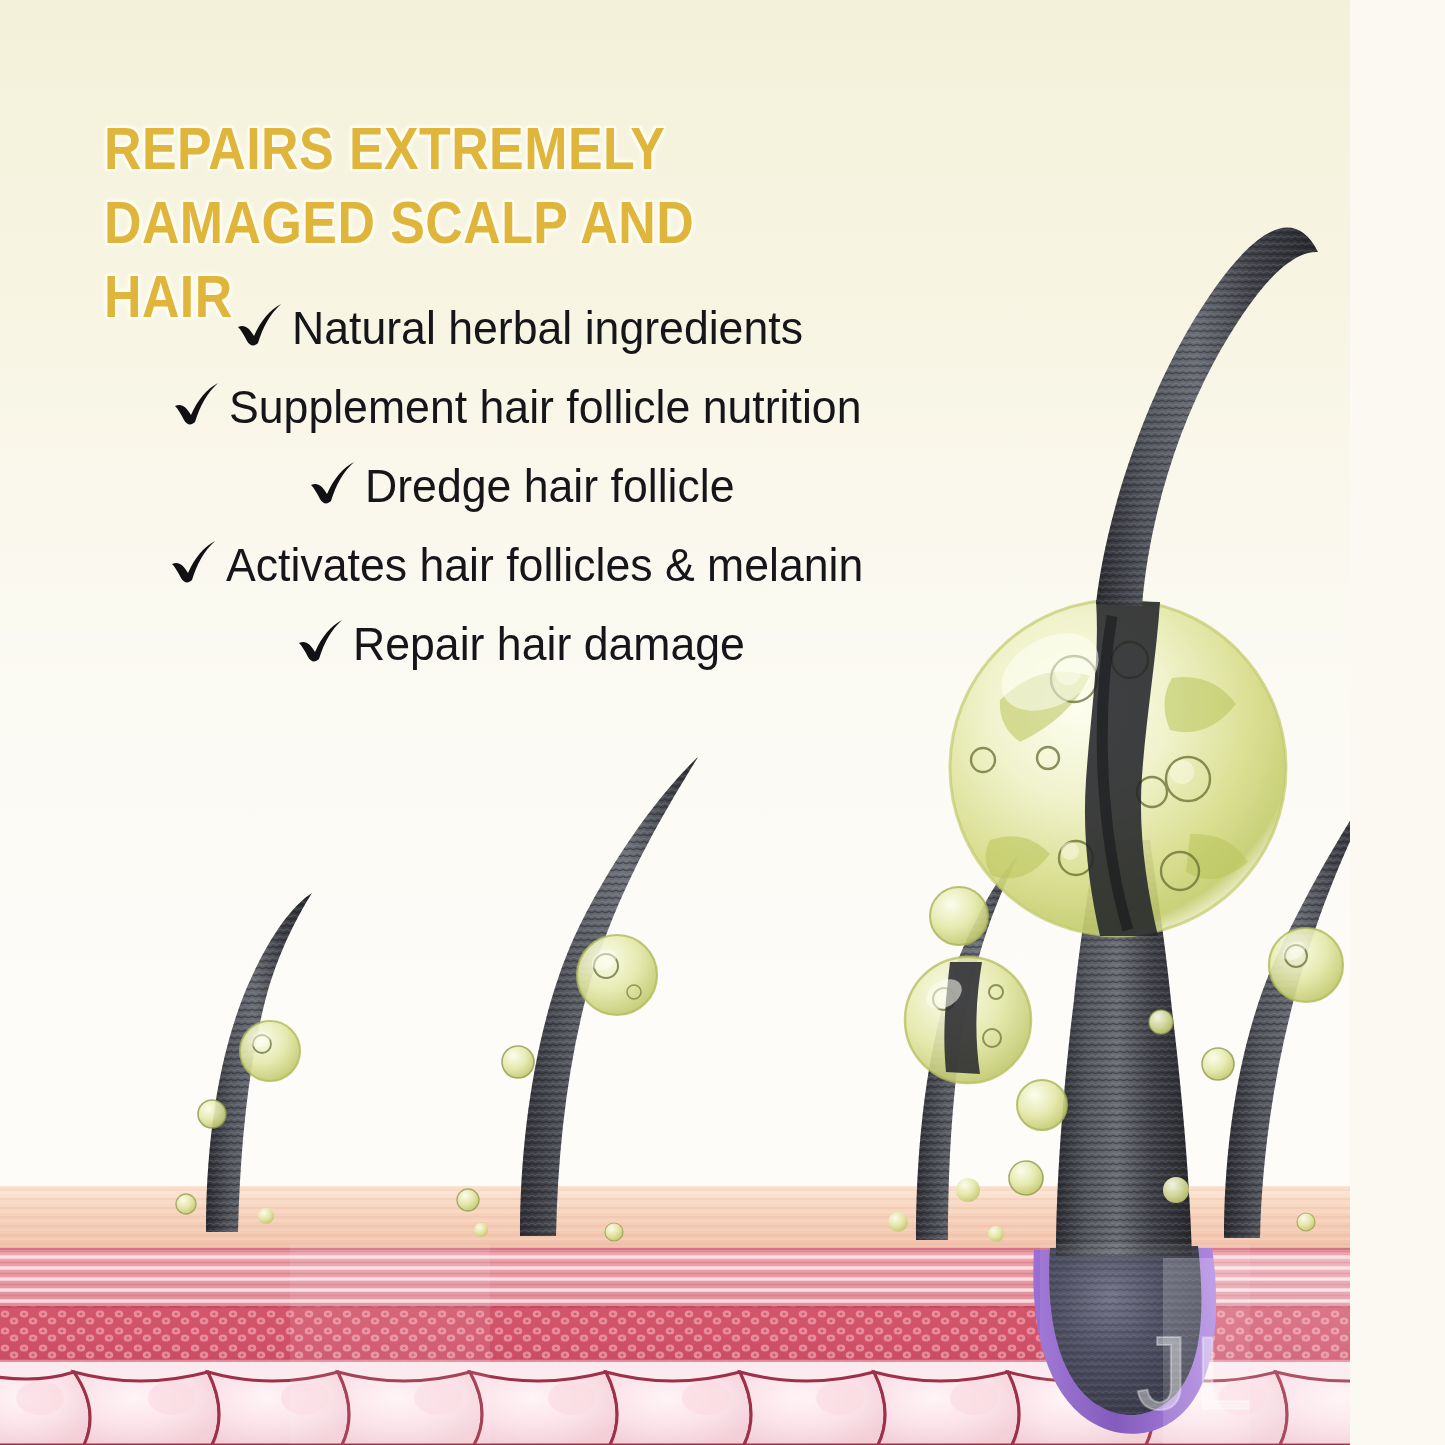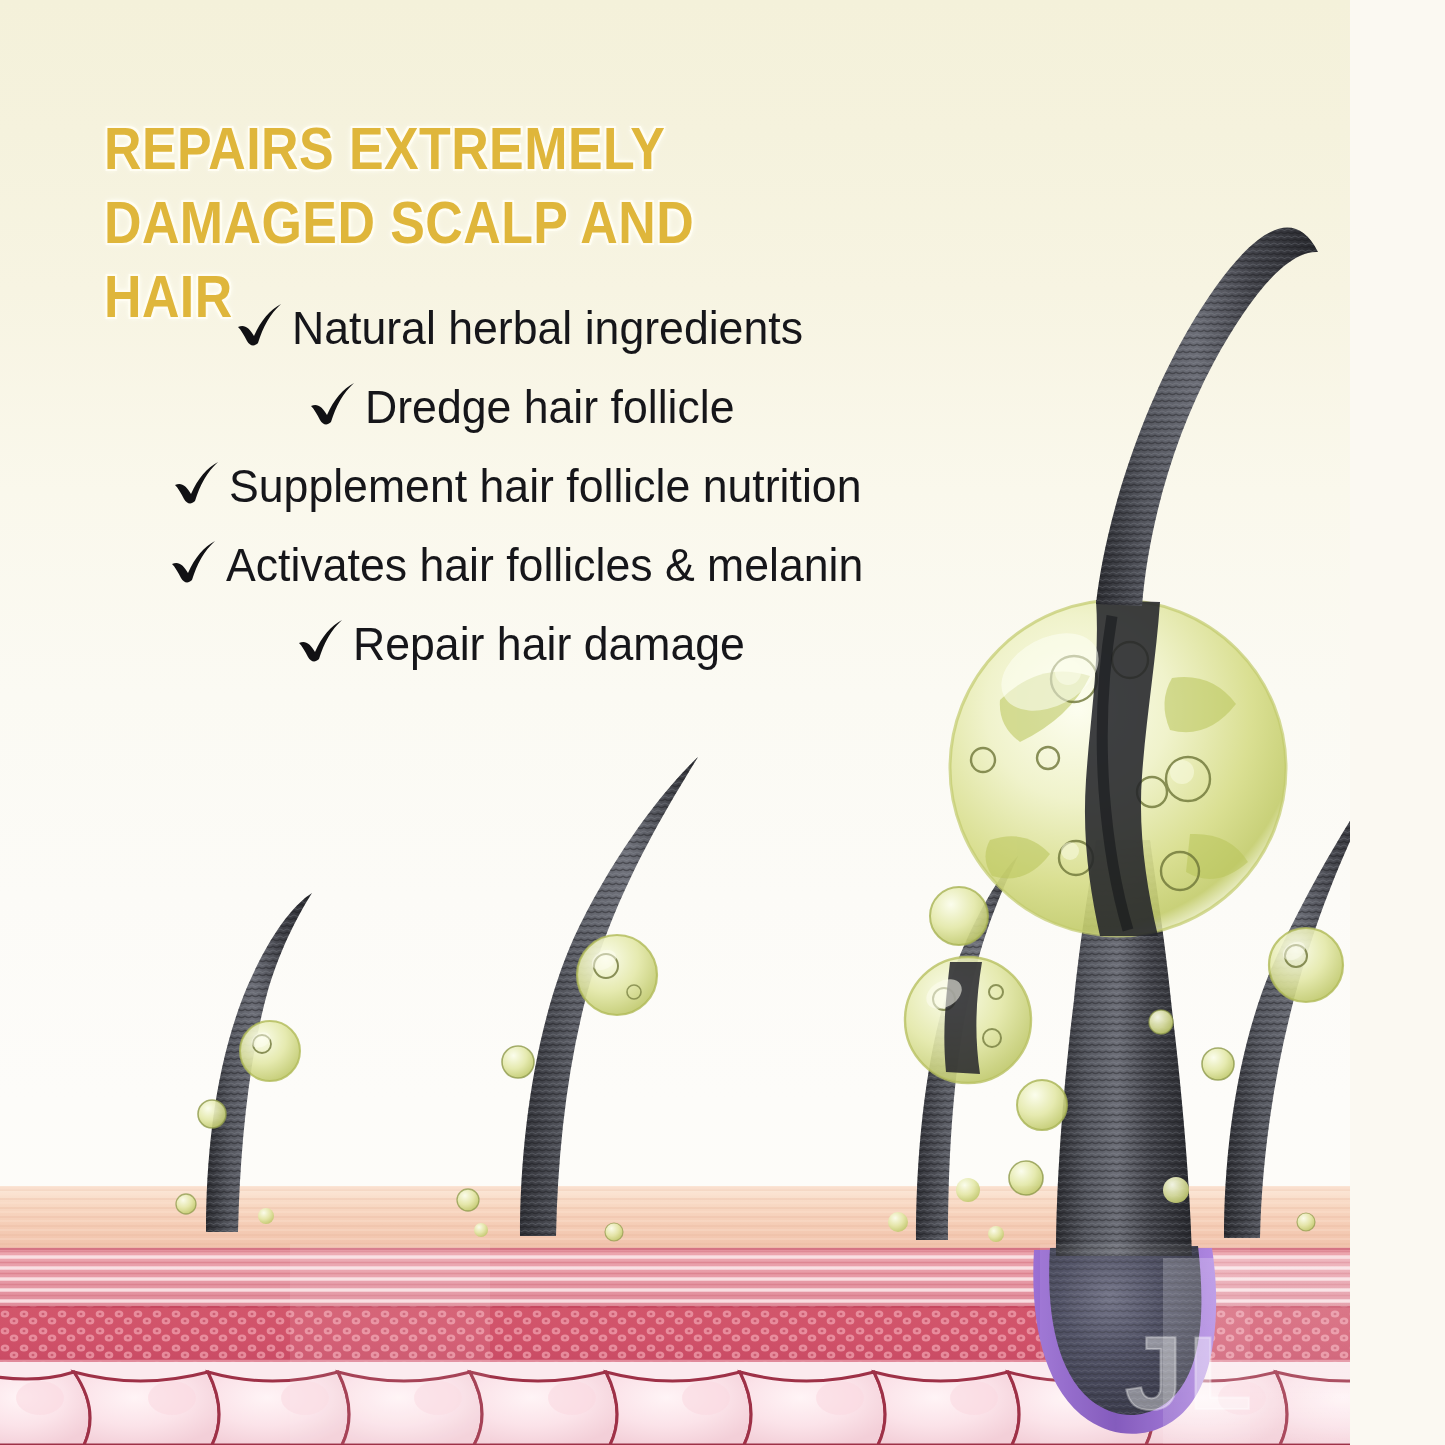--- a/index.html
+++ b/index.html
@@ -60,21 +60,21 @@
     white-space:nowrap;
     transform:scaleX(.97);
     transform-origin:left center;
     margin-left:6px;
   }
 
   
   .wm{
     position:absolute;right:92px;bottom:12px;z-index:35;
     font-family:"Liberation Sans",sans-serif;
-    font-weight:bold;font-size:104px;letter-spacing:6px;
+    font-weight:normal;font-size:104px;letter-spacing:6px;
     color:rgba(255,255,255,.40);
     -webkit-text-stroke:2px rgba(255,255,255,.33);
     pointer-events:none;user-select:none;
   }
 </style>
 </head>
 <body>
 
 <div id="stage">
 
@@ -455,30 +455,30 @@
         <span class="btxt">Natural herbal ingredients</span>
       </div>
 
 
       <div class="bullet">
         <span class="chk">
           <svg viewBox="0 0 52 52">
               <path d="M4 27 C10 24 15 27 20 36 C27 20 36 10 47 4 C36 14 29 27 24 43 C20 47 16 46 13 41 C10 35 7 30 4 27 Z" fill="#111114"></path>
             </svg>
         </span>
-        <span class="btxt">Dredge hair follicle</span>
+        <span class="btxt">Supplement hair follicle nutrition</span>
       </div>
 
       <div class="bullet">
         <span class="chk">
           <svg viewBox="0 0 52 52">
               <path d="M4 27 C10 24 15 27 20 36 C27 20 36 10 47 4 C36 14 29 27 24 43 C20 47 16 46 13 41 C10 35 7 30 4 27 Z" fill="#111114"></path>
             </svg>
         </span>
-        <span class="btxt">Supplement hair follicle nutrition</span>
+        <span class="btxt">Dredge hair follicle</span>
       </div>
 
       <div class="bullet">
         <span class="chk">
           <svg viewBox="0 0 52 52">
               <path d="M4 27 C10 24 15 27 20 36 C27 20 36 10 47 4 C36 14 29 27 24 43 C20 47 16 46 13 41 C10 35 7 30 4 27 Z" fill="#111114"></path>
             </svg>
         </span>
         <span class="btxt">Activates hair follicles &amp; melanin</span>
       </div>

